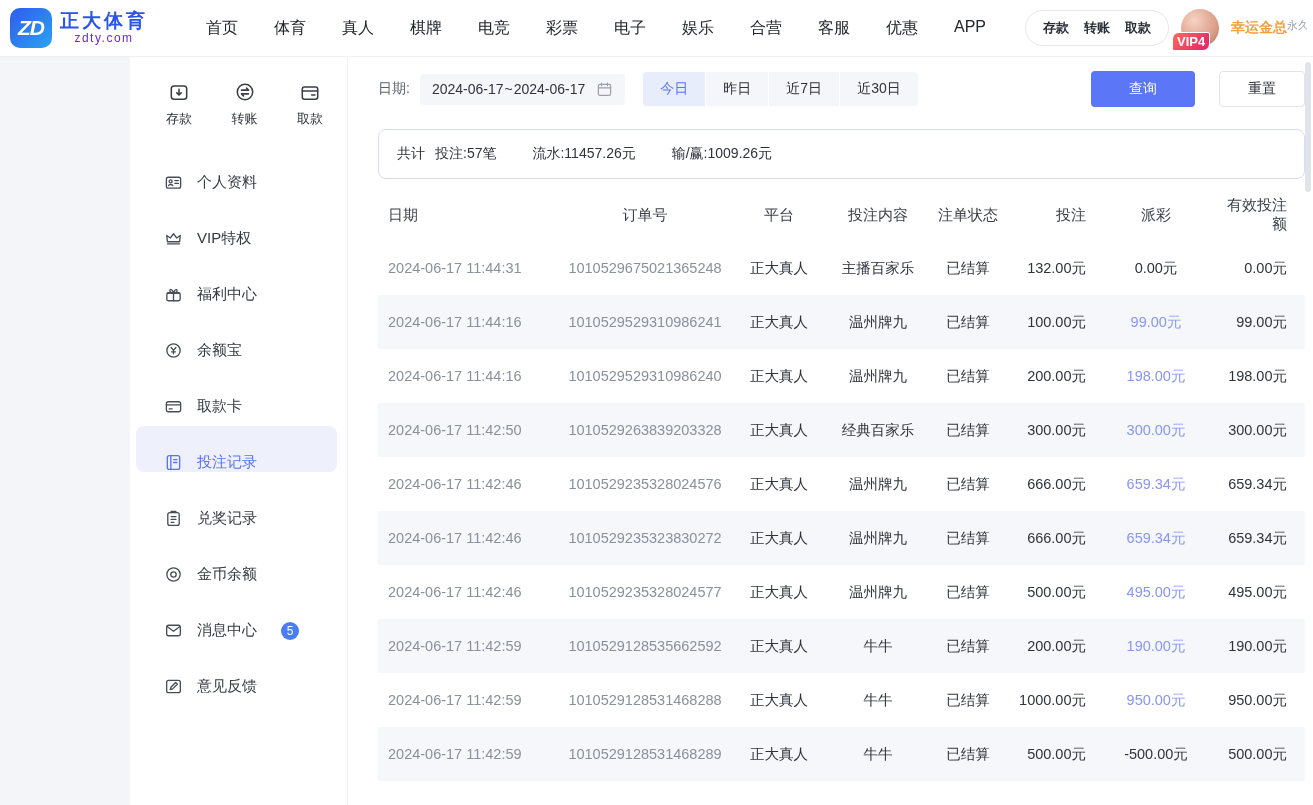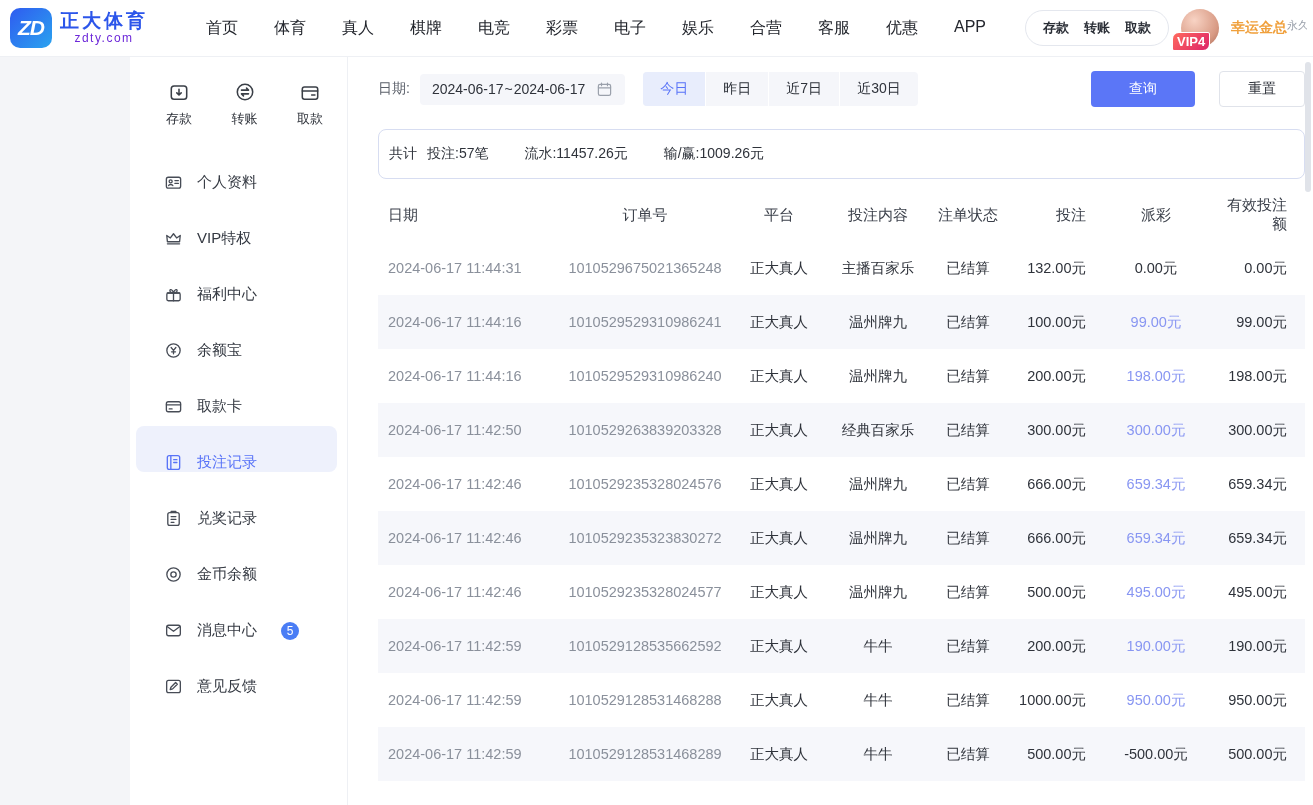--- a/index.html
+++ b/index.html
@@ -89,21 +89,21 @@
   .btn-primary {
     background:#5b76f7; color:#fff; border:none; border-radius:4px;
     padding:8px 38px; font-size:14px; cursor:pointer; font-family:inherit;
   }
   .btn-ghost {
     background:#fff; border:1px solid #e0e3ea; border-radius:4px; color:#2f333b;
     padding:8px 28px; font-size:14px; cursor:pointer; font-family:inherit;
   }
   .summary-box {
     margin-top:22px; border:1px solid #d7ddf1; border-radius:8px;
-    padding:15px 10px; font-size:14px; color:#2f333b; display:flex; gap:10px; align-items:center;
+    padding:15px 18px; font-size:14px; color:#2f333b; display:flex; gap:10px; align-items:center;
   }
   .summary-box .sep { width:16px; }
   
   table { width:100%; border-collapse:collapse; table-layout:fixed; margin-top:10px; }
   th { font-size:15px; color:#3a3f49; font-weight:500; height:52px; }
   td { font-size:14.5px; height:54px; overflow:hidden; white-space:nowrap; }
   tbody tr:nth-child(even) { background:#f6f7fb; }
   .col0 { width:182px; text-align:left; padding-left:10px; }
   .col1 { width:170px; text-align:center; }
   .col2 { width:98px;  text-align:center; }

